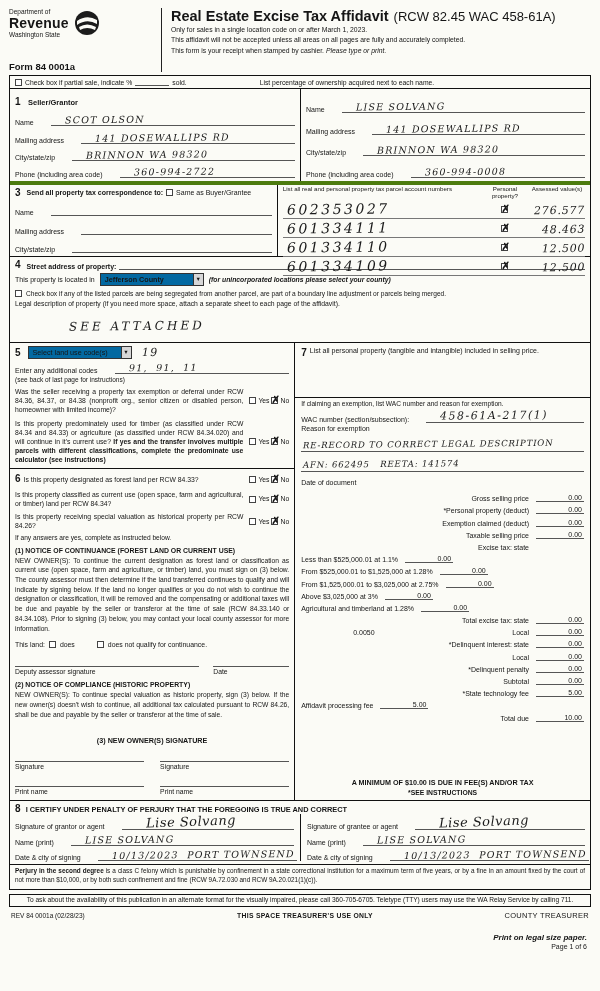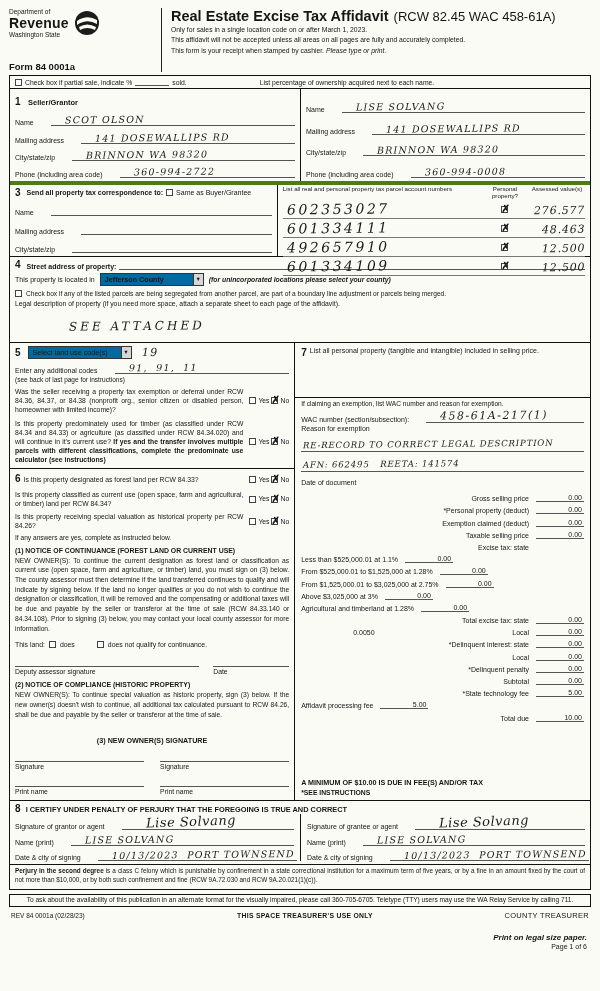--- a/index.html
+++ b/index.html
@@ -113,21 +113,21 @@
   .hw-wac { font-size:11px; letter-spacing:1.5px; }
   .hw-reason { font-size:8.6px; letter-spacing:.8px; margin-left:2px; }
   .doc-rows { margin-top:3px; }
   .doc-rows .fline { margin-top:4px; }
   .fees { margin-top:4px; }
   .fee-row { display:flex; align-items:flex-end; height:12.2px; font-size:7px; }
   .fee-prefix { margin-left:52px; margin-right:0; }
   .fee-prefix:empty { display:none; }
   .al-right .fee-label { margin-left:auto; }
   .fee-amt { width:48px; margin-left:7px; border-bottom:1px solid #555; text-align:right; padding-right:2px; flex:none; }
-  .min-block { margin-top:auto; }
+  .min-block { margin-top:auto; text-align:center; }
   .min-note { font-weight:700; font-size:7.2px; }
   .see-inst { font-weight:700; font-size:6.8px; margin-top:2px; }
 
   
   .sec8 { border-bottom:1px solid #111; height:64px; padding:2px 5px 3px; display:flex; flex-direction:column; }
   .sec8-title { font-size:7.4px; }
   .sec8-title b { font-weight:700; }
   .sec8-cols { display:flex; flex:1; }
   .sec8-col { width:50%; display:flex; flex-direction:column; padding-right:6px; }
   .sec8-col + .sec8-col { border-left:1px solid #111; padding-left:6px; padding-right:0; }
@@ -262,21 +262,21 @@
             <span class="p-num"><span class="hw hw-parcel">602353027</span></span>
             <span class="pp-cell"><span class="cb"><span class="hwx">✗</span></span></span>
             <span class="av-cell"><span class="hw hw-av">276.577</span></span>
           </div>
           <div class="parcel-row">
             <span class="p-num"><span class="hw hw-parcel">601334111</span></span>
             <span class="pp-cell"><span class="cb"><span class="hwx">✗</span></span></span>
             <span class="av-cell"><span class="hw hw-av">48.463</span></span>
           </div>
           <div class="parcel-row">
-            <span class="p-num"><span class="hw hw-parcel">492657910</span></span>
+            <span class="p-num"><span class="hw hw-parcel">601334110</span></span>
             <span class="pp-cell"><span class="cb"><span class="hwx">✗</span></span></span>
             <span class="av-cell"><span class="hw hw-av">12.500</span></span>
           </div>
           <div class="parcel-row">
             <span class="p-num"><span class="hw hw-parcel">601334109</span></span>
             <span class="pp-cell"><span class="cb"><span class="hwx">✗</span></span></span>
             <span class="av-cell"><span class="hw hw-av">12.500</span></span>
           </div>
       </div>
     </div>

